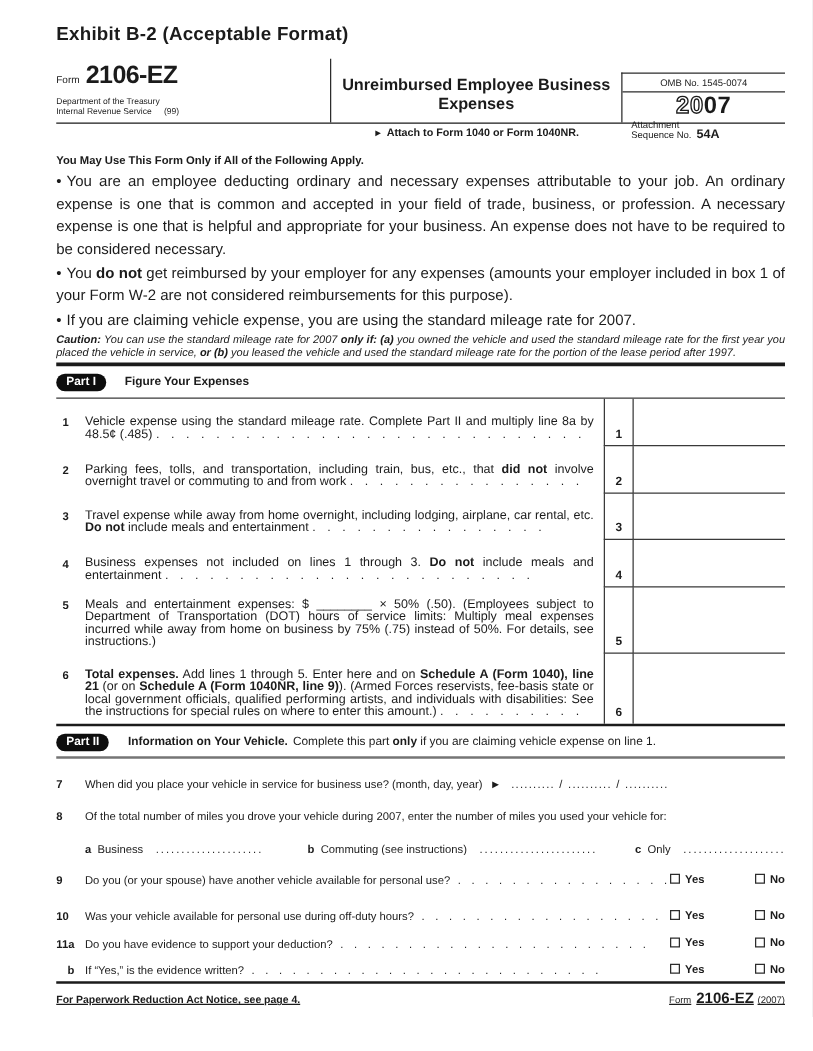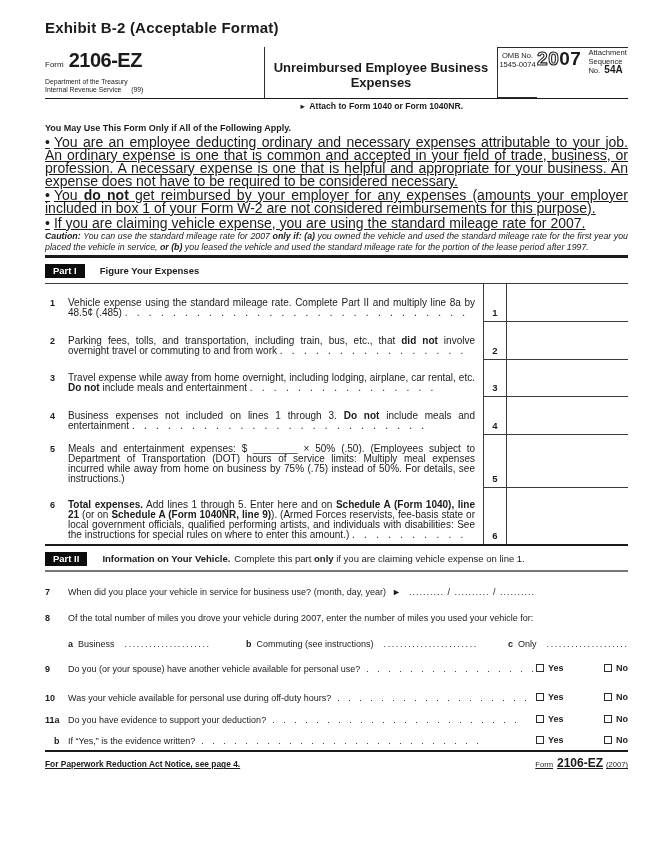--- a/index.html
+++ b/index.html
@@ -19,48 +19,48 @@
   .hdr-left { width:220px; border-right:1px solid #2c2c2c; padding:2px 6px 0 0; display:flex; flex-direction:column; }
   .formline { display:flex; align-items:baseline; }
   .form-word { font-size:8px; margin-right:5px; }
   .form-number { font-size:20px; font-weight:bold; letter-spacing:-.5px; }
   .dept { font-size:6.8px; line-height:8px; margin-top:6px; }
   .dept .code { margin-left:8px; }
   .hdr-mid { width:232px; display:flex; flex-direction:column; align-items:center; }
   .main-title { font-size:13px; font-weight:bold; margin-top:13px; text-align:center; }
   .attach { font-size:8.6px; font-weight:bold; margin-top:11px; }
   .attach .arr { font-size:7.5px; margin-right:3px; }
-  .hdr-right { flex:1; border-left:1px solid #2c2c2c; border-top:1px solid #2c2c2c; display:flex; flex-direction:row; }
+  .hdr-right { flex:1; border-left:1px solid #2c2c2c; border-top:1px solid #2c2c2c; display:flex; flex-direction:column;margin-top:11px; }
   .omb { font-size:7.6px; text-align:center; padding:2.5px 0 2px; border-bottom:1px solid #2c2c2c; }
   .yearrow { text-align:center; line-height:19px; margin-top:1px; }
   .yr-outline { font-size:19px; font-weight:bold; color:#fff; -webkit-text-stroke:1.1px #1b1b1b; letter-spacing:.5px; }
   .yr-bold { font-size:19px; font-weight:bold; letter-spacing:.5px; }
   .attach-seq { font-size:7.6px; line-height:8.5px; padding-left:7px; margin-top:1px; }
   .seq-val { font-size:10px; font-weight:bold; margin-left:2px; }
 
   
   .id-row { display:flex; height:30px; border-bottom:2px solid #1b1b1b; }
   .id-cell { font-size:7.8px; padding-top:2px; }
   .id-name { width:291px; }
   .id-occ { width:157px; border-left:1px solid #2c2c2c; padding-left:4px; }
   .id-ssn { flex:1; border-left:1px solid #2c2c2c; padding-left:4px; font-weight:bold; position:relative; }
   .ssn-div { position:absolute; top:13px; height:11px; border-left:1px dotted #555; }
   .ssn-div.d1 { left:40px; } .ssn-div.d2 { left:72px; }
 
   
   .elig { padding-top:3px;margin-top:21px; }
   .elig-h { font-size:9px; font-weight:bold; line-height:11px; }
-  .bullet { font-size:14px; line-height:13px; text-align:justify; margin-top:1.5px;text-decoration:underline; }
+  .bullet { font-size:12px; line-height:18px; text-align:justify; margin-top:1.5px; }
   .bullet .bch { margin-right:4px; }
   .caution { font-size:8.8px; line-height:10.6px; font-style:italic; text-align:justify; margin-top:1.5px; }
   .black-rule { height:2.5px; background:#1b1b1b; margin-top:3px; }
 
   
   .part-bar { display:flex; align-items:center; margin-top:6px; }
-  .part-chip { background:#0d0d0d; color:#fff; font-size:9.5px; font-weight:bold; padding:1px 8px 2px; border-radius:0; }
+  .part-chip { background:#0d0d0d; color:#fff; font-size:9.5px; font-weight:bold; padding:1px 8px 2px; border-radius:7px; }
   .part-title { font-size:9.5px; font-weight:bold; margin-left:15px;text-align:center; }
   .part-sub { font-size:9.5px; margin-left:4px; }
   .gray-rule { height:2.5px; background:#757575; margin-top:4px; }
 
   
   .exp-table { margin-top:5px; border-top:1px solid #3a3a3a; }
   .exp-row { display:flex; }
   .exp-lead { width:438px; display:flex; align-items:flex-end; padding:0 8px 4px 5px; }
   .exp-line { display:flex; align-items:flex-start; width:100%; }
   .exp-num { width:18px; flex:none; font-size:9px; font-weight:bold; }

